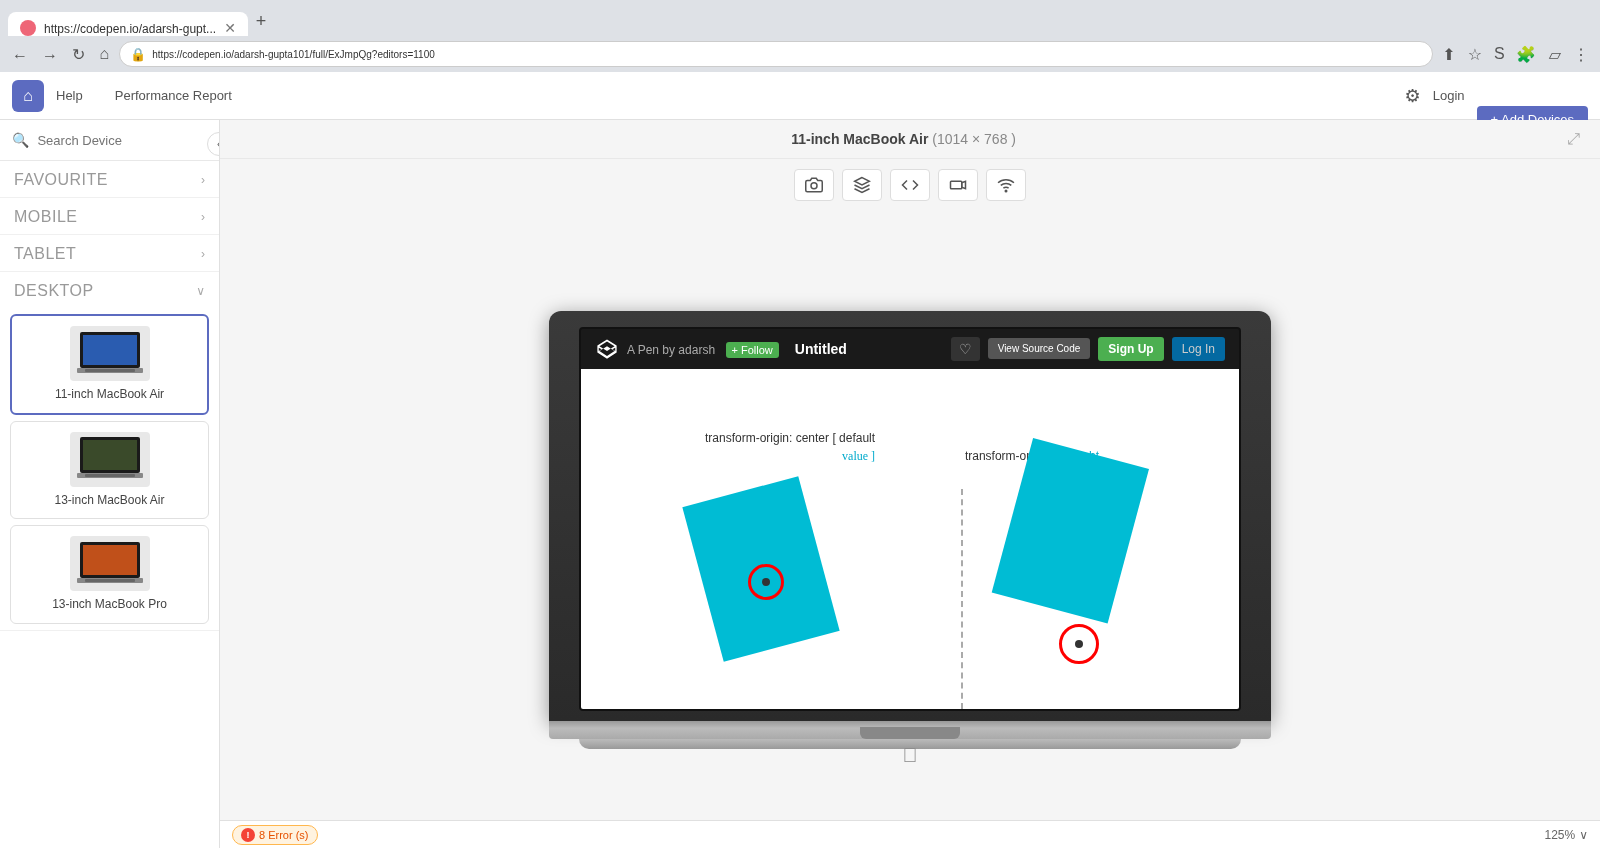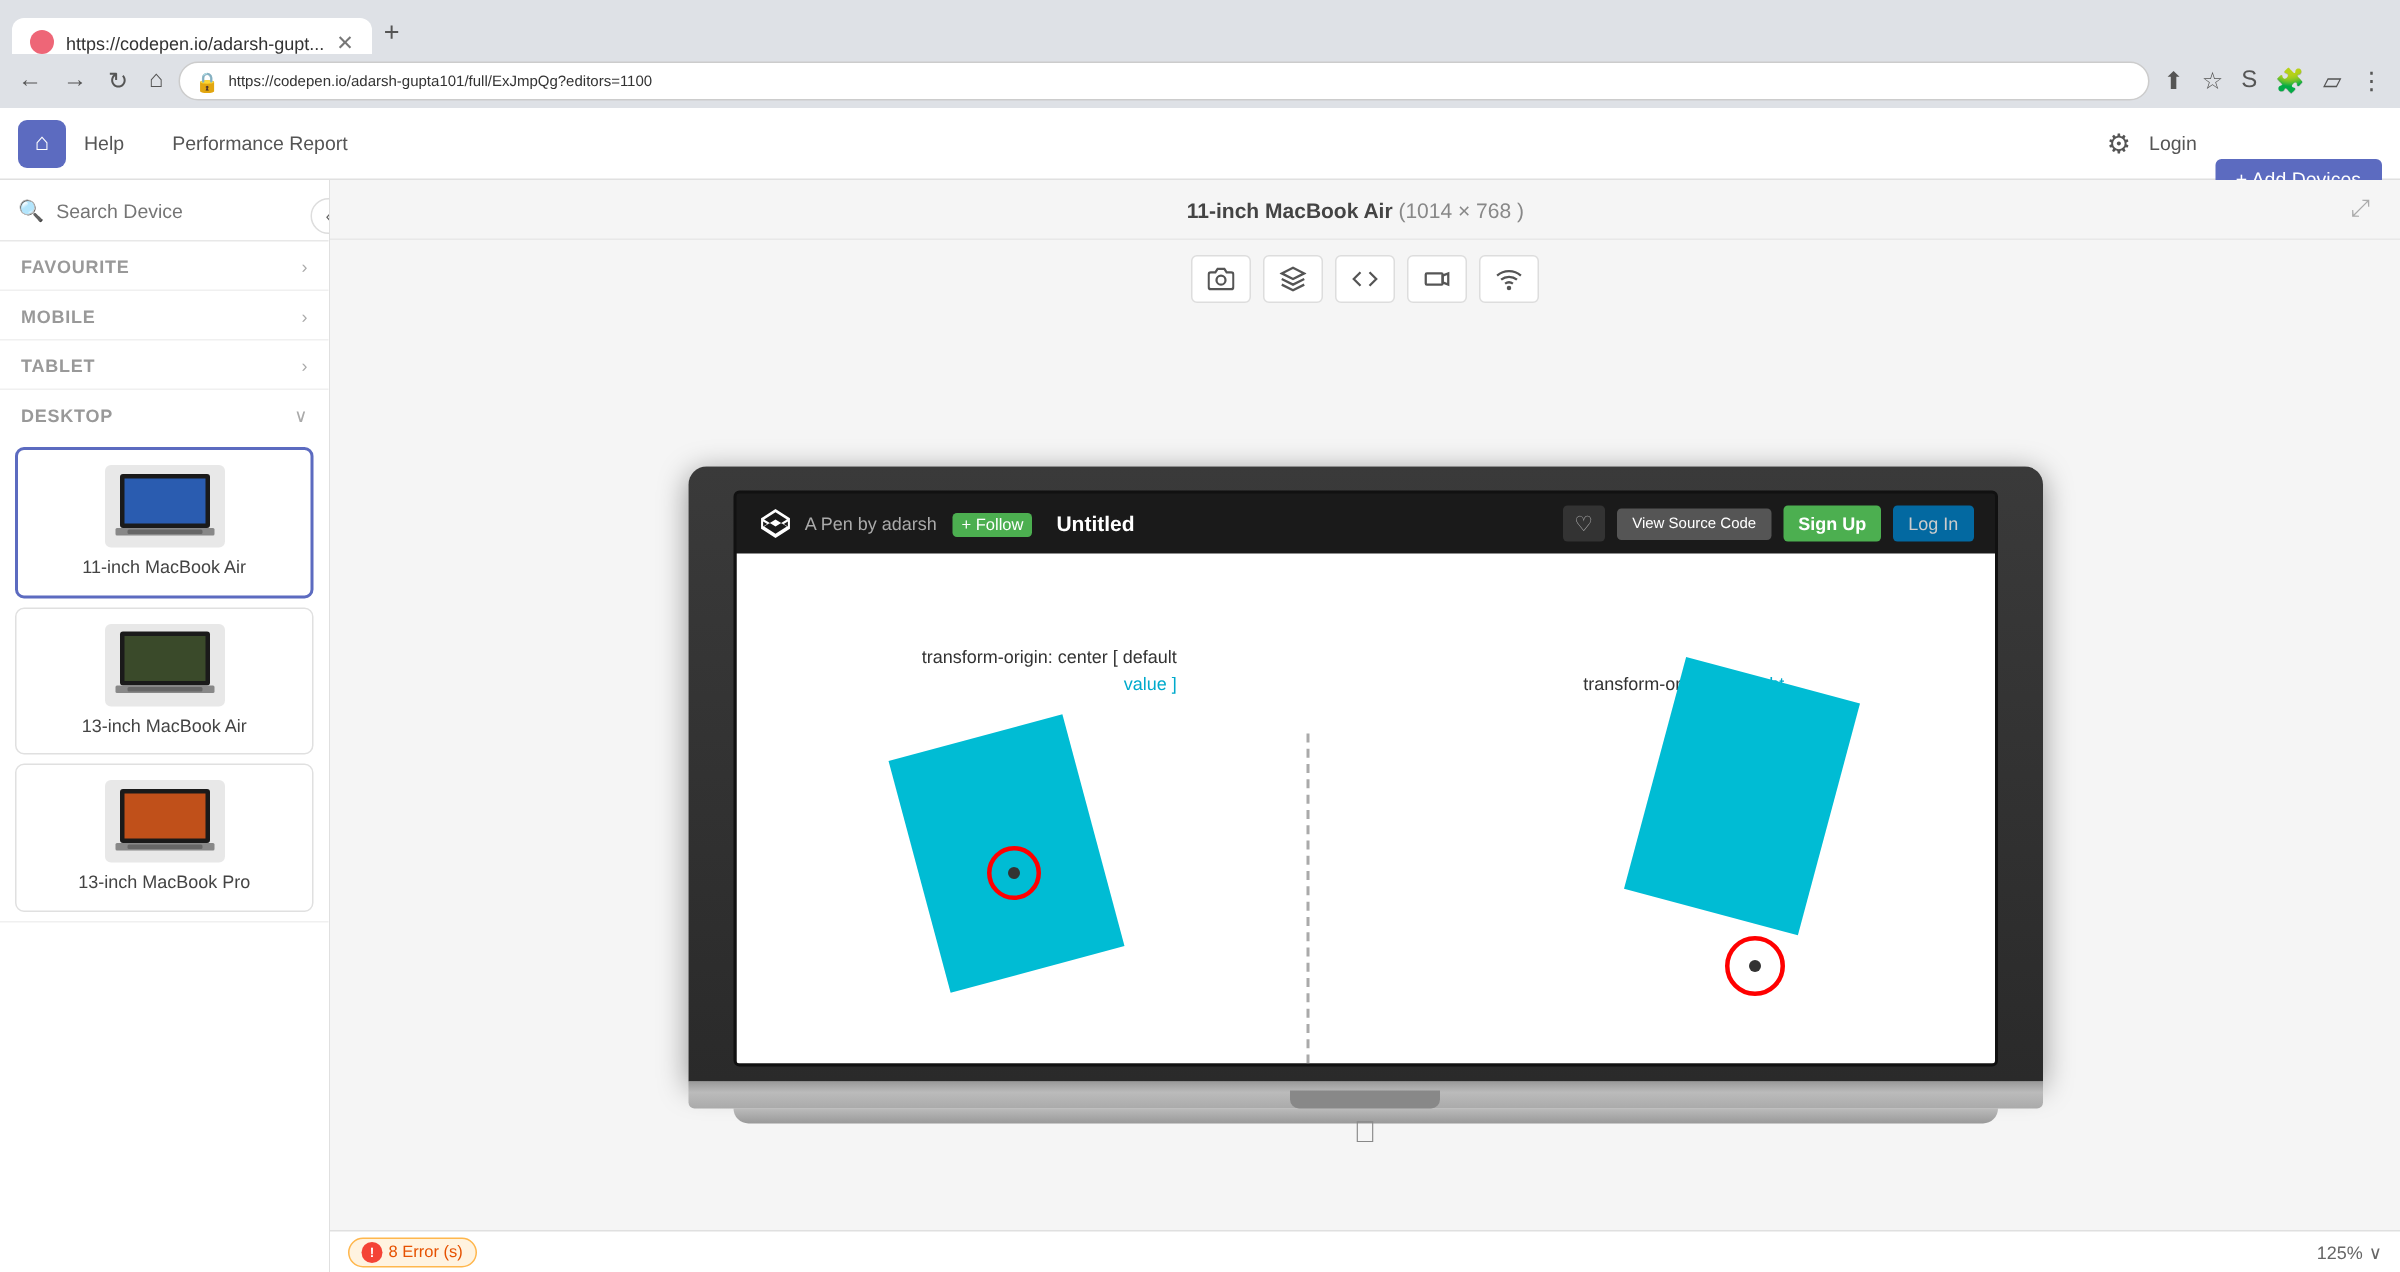--- a/index.html
+++ b/index.html
@@ -36,21 +36,21 @@
     .main-content { display: flex; flex: 1; overflow: hidden; }
 
     
     .sidebar { width: 220px; background: #fff; border-right: 1px solid #e0e0e0; display: flex; flex-direction: column; overflow-y: auto; }
     .search-container { padding: 12px; border-bottom: 1px solid #e8e8e8; display: flex; align-items: center; gap: 8px; }
     .search-icon { color: #999; font-size: 14px; }
     .search-input { border: none; outline: none; font-size: 13px; color: #555; flex: 1; background: transparent; }
 
     .sidebar-section { border-bottom: 1px solid #f0f0f0; }
     .sidebar-section-header { display: flex; align-items: center; justify-content: space-between; padding: 10px 14px 8px; cursor: pointer; }
-    .sidebar-section-title { font-size: 12px; font-weight: 700; color: #999; letter-spacing: 0.5px; text-transform: uppercase; }
+    .sidebar-section-title { font-size: 16px; font-weight: 400; color: #999; letter-spacing: 0.5px; text-transform: uppercase; }
     .sidebar-section-chevron { color: #aaa; font-size: 12px; }
 
     .device-card { margin: 6px 10px; border: 1px solid #e0e0e0; border-radius: 6px; padding: 10px; cursor: pointer; display: flex; flex-direction: column; align-items: center; gap: 6px; }
     .device-card.active { border: 2px solid #5c6bc0; }
     .device-thumb { width: 80px; height: 55px; background: #e8e8e8; border-radius: 4px; overflow: hidden; display: flex; align-items: center; justify-content: center; }
     .device-thumb svg { width: 70px; height: 48px; }
     .device-label { font-size: 12px; color: #444; text-align: center; line-height: 1.3; }
 
     
     .main-panel { flex: 1; display: flex; flex-direction: column; align-items: center; background: #f5f5f5; overflow: hidden; position: relative; }
@@ -59,21 +59,21 @@
     .device-title { font-size: 14px; color: #444; }
     .device-title strong { font-weight: 600; }
     .device-title .dims { color: #888; }
     .title-right-icon { color: #aaa; font-size: 16px; cursor: pointer; }
 
     .device-controls { display: flex; gap: 8px; padding: 10px 0; align-items: center; }
     .ctrl-btn { background: #fff; border: 1px solid #ddd; border-radius: 4px; padding: 6px 10px; cursor: pointer; display: flex; align-items: center; justify-content: center; color: #555; font-size: 15px; }
 
     
     .laptop-wrapper { flex: 1; display: flex; align-items: center; justify-content: center; position: relative; width: 100%; }
-    .laptop-outer { position: relative; width: 903px; }
+    .laptop-outer { position: relative; width: 722px; }
 
     .laptop-screen-bezel { background: linear-gradient(to bottom, #3a3a3a, #2a2a2a); border-radius: 12px 12px 0 0; padding: 16px 30px 10px; box-shadow: 0 4px 20px rgba(0,0,0,0.4); }
     .laptop-screen-inner { background: #1a1a1a; border-radius: 4px; overflow: hidden; border: 2px solid #111; }
 
     
     .inner-header { background: #1a1a1a; display: flex; align-items: center; justify-content: space-between; padding: 8px 14px; }
     .inner-logo { display: flex; align-items: center; gap: 8px; }
     .codepen-icon { width: 24px; height: 24px; display: flex; align-items: center; justify-content: center; }
     .inner-title { color: #fff; font-size: 14px; font-weight: 600; }
     .inner-author { color: #aaa; font-size: 12px; }
@@ -81,21 +81,21 @@
     .inner-header-right { display: flex; align-items: center; gap: 8px; }
     .heart-btn { background: #333; border: none; border-radius: 3px; padding: 4px 8px; color: #aaa; cursor: pointer; font-size: 14px; }
     .view-source-btn { background: #555; color: #ffffff; border: none; border-radius: 3px; padding: 5px 10px; font-size: 10px; cursor: pointer; }
     .signup-btn { background: #4caf50; color: white; border: none; border-radius: 3px; padding: 5px 10px; font-size: 12px; cursor: pointer; font-weight: 600; }
     .login-inner-btn { background: #0369a1; color: #ccc; border: none; border-radius: 3px; padding: 5px 10px; font-size: 12px; cursor: pointer; }
 
     .inner-canvas { background: #fff; height: 340px; position: relative; overflow: hidden; }
 
     
     .demo-label-left { position: absolute; top: 60px; left: 124px; font-size: 12px; color: #333; text-align: right; line-height: 1.5; }
-    .demo-label-left .highlight { color: #00aacc; }
+    .demo-label-left .highlight { color: #00aacc; font-family: Liberation Serif, serif; }
     .demo-label-right { position: absolute; top: 80px; right: 140px; font-size: 12px; color: #333; }
     .demo-label-right .highlight { color: #00aacc; }
 
     .blue-rect-left { position: absolute; width: 120px; height: 160px; background: #00bcd4; top: 120px; left: 120px; transform: rotate(-15deg); transform-origin: center; }
     .red-circle-left { position: absolute; width: 36px; height: 36px; border: 3px solid red; border-radius: 50%; top: 195px; left: 167px; display: flex; align-items: center; justify-content: center; }
     .red-circle-left::after { content: ''; width: 8px; height: 8px; background: #333; border-radius: 50%; }
 
     .dashed-line { position: absolute; left: 380px; top: 120px; height: 220px; border-left: 2px dashed #aaa; }
 
     .blue-rect-right { position: absolute; width: 120px; height: 160px; background: #00bcd4; top: 100px; right: 90px; transform: rotate(15deg); transform-origin: top right; }

